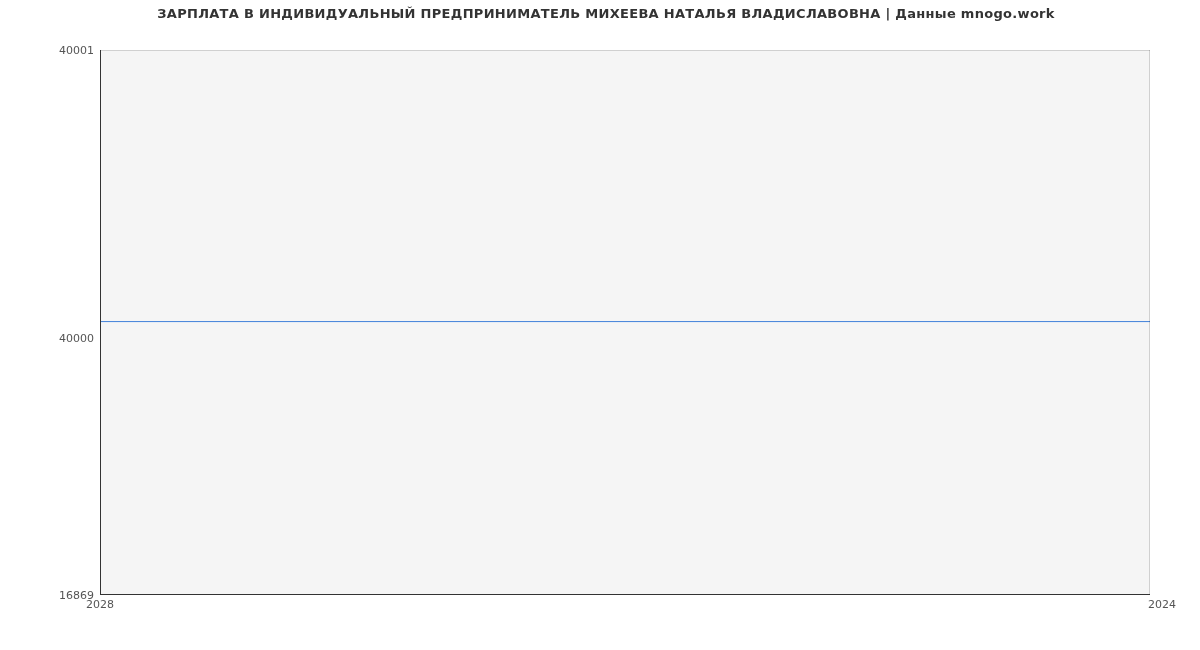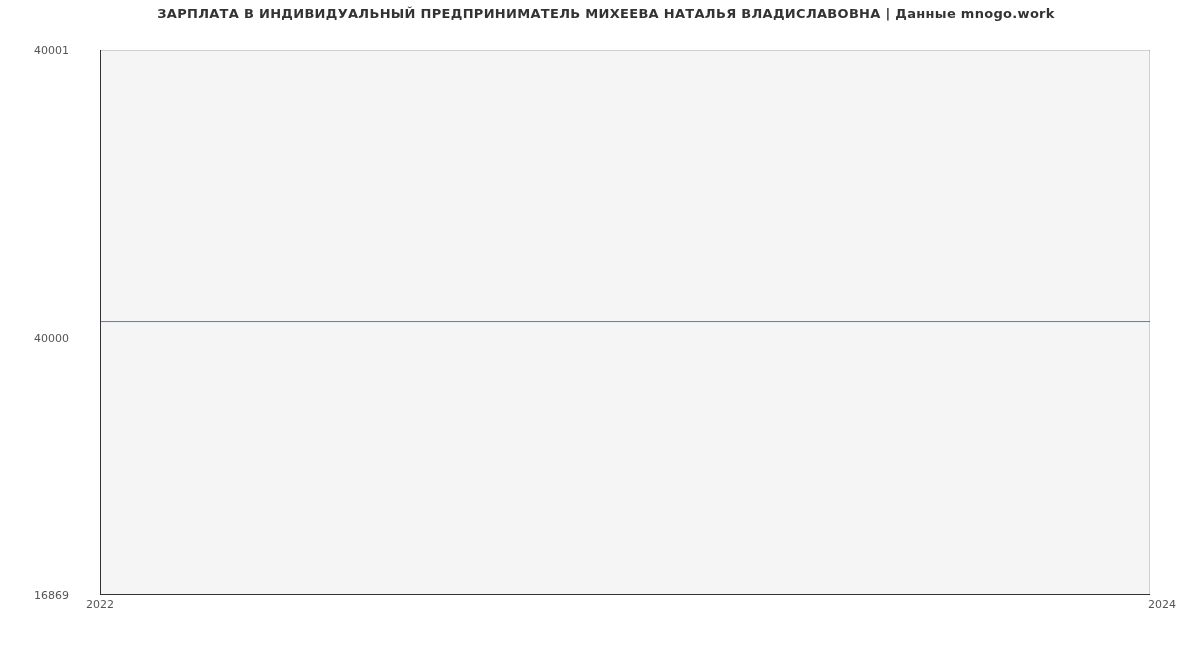--- a/index.html
+++ b/index.html
@@ -69,20 +69,21 @@
     height: 0;
     border-top: 1.8px solid #3b7dd8;
     transform: translateY(-0.9px);
   }
   .ytick {
     position: absolute;
     right: 1106px; 
     font-size: 11px;
     color: #555;
     transform: translateY(-50%);
+    text-align: right;
     width: 60px;
   }
   .xtick {
     position: absolute;
     top: 598px;
     font-size: 11px;
     color: #555;
     transform: translateX(-50%);
   }
 </style>
@@ -94,15 +95,15 @@
 
   <div class="plot-area">
     <div class="grid-mid"></div>
     <div class="data-line"></div>
   </div>
 
   <div class="ytick" style="top:50px;">40001</div>
   <div class="ytick" style="top:338px;">40000</div>
   <div class="ytick" style="top:595px;">16869</div>
 
-  <div class="xtick" style="left:100px;">2022</div>
+  <div class="xtick" style="left:100px;">2028</div>
   <div class="xtick" style="left:1150px;margin-left:12px;">2024</div>
 </div>
 
 </body></html>

